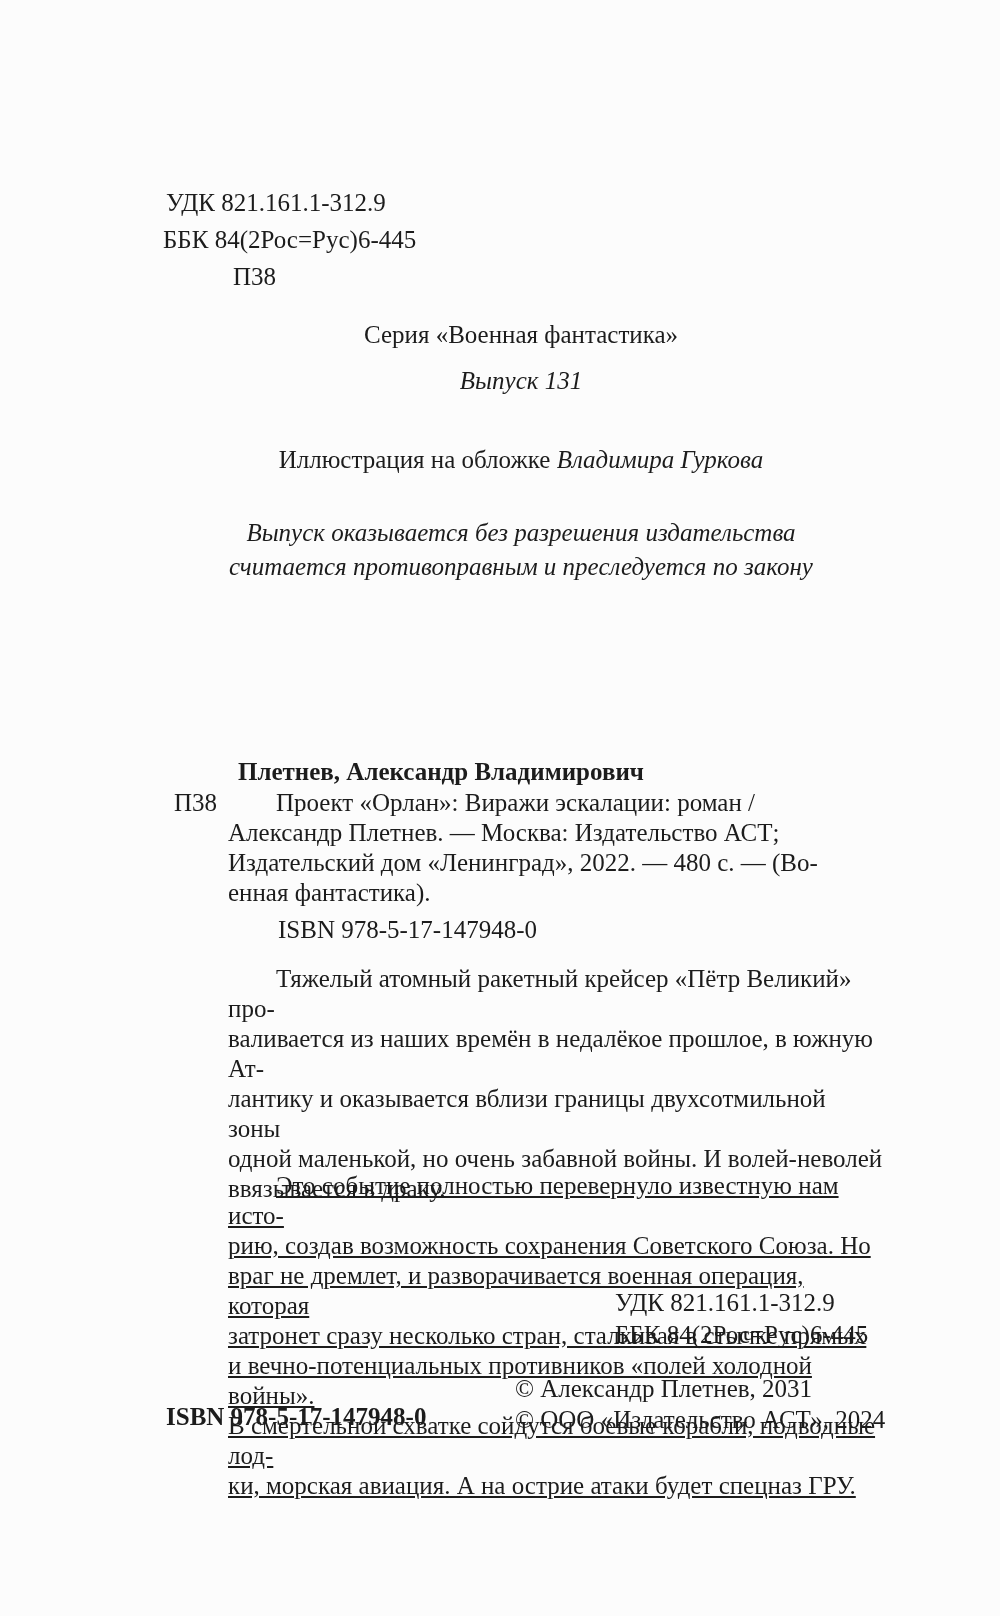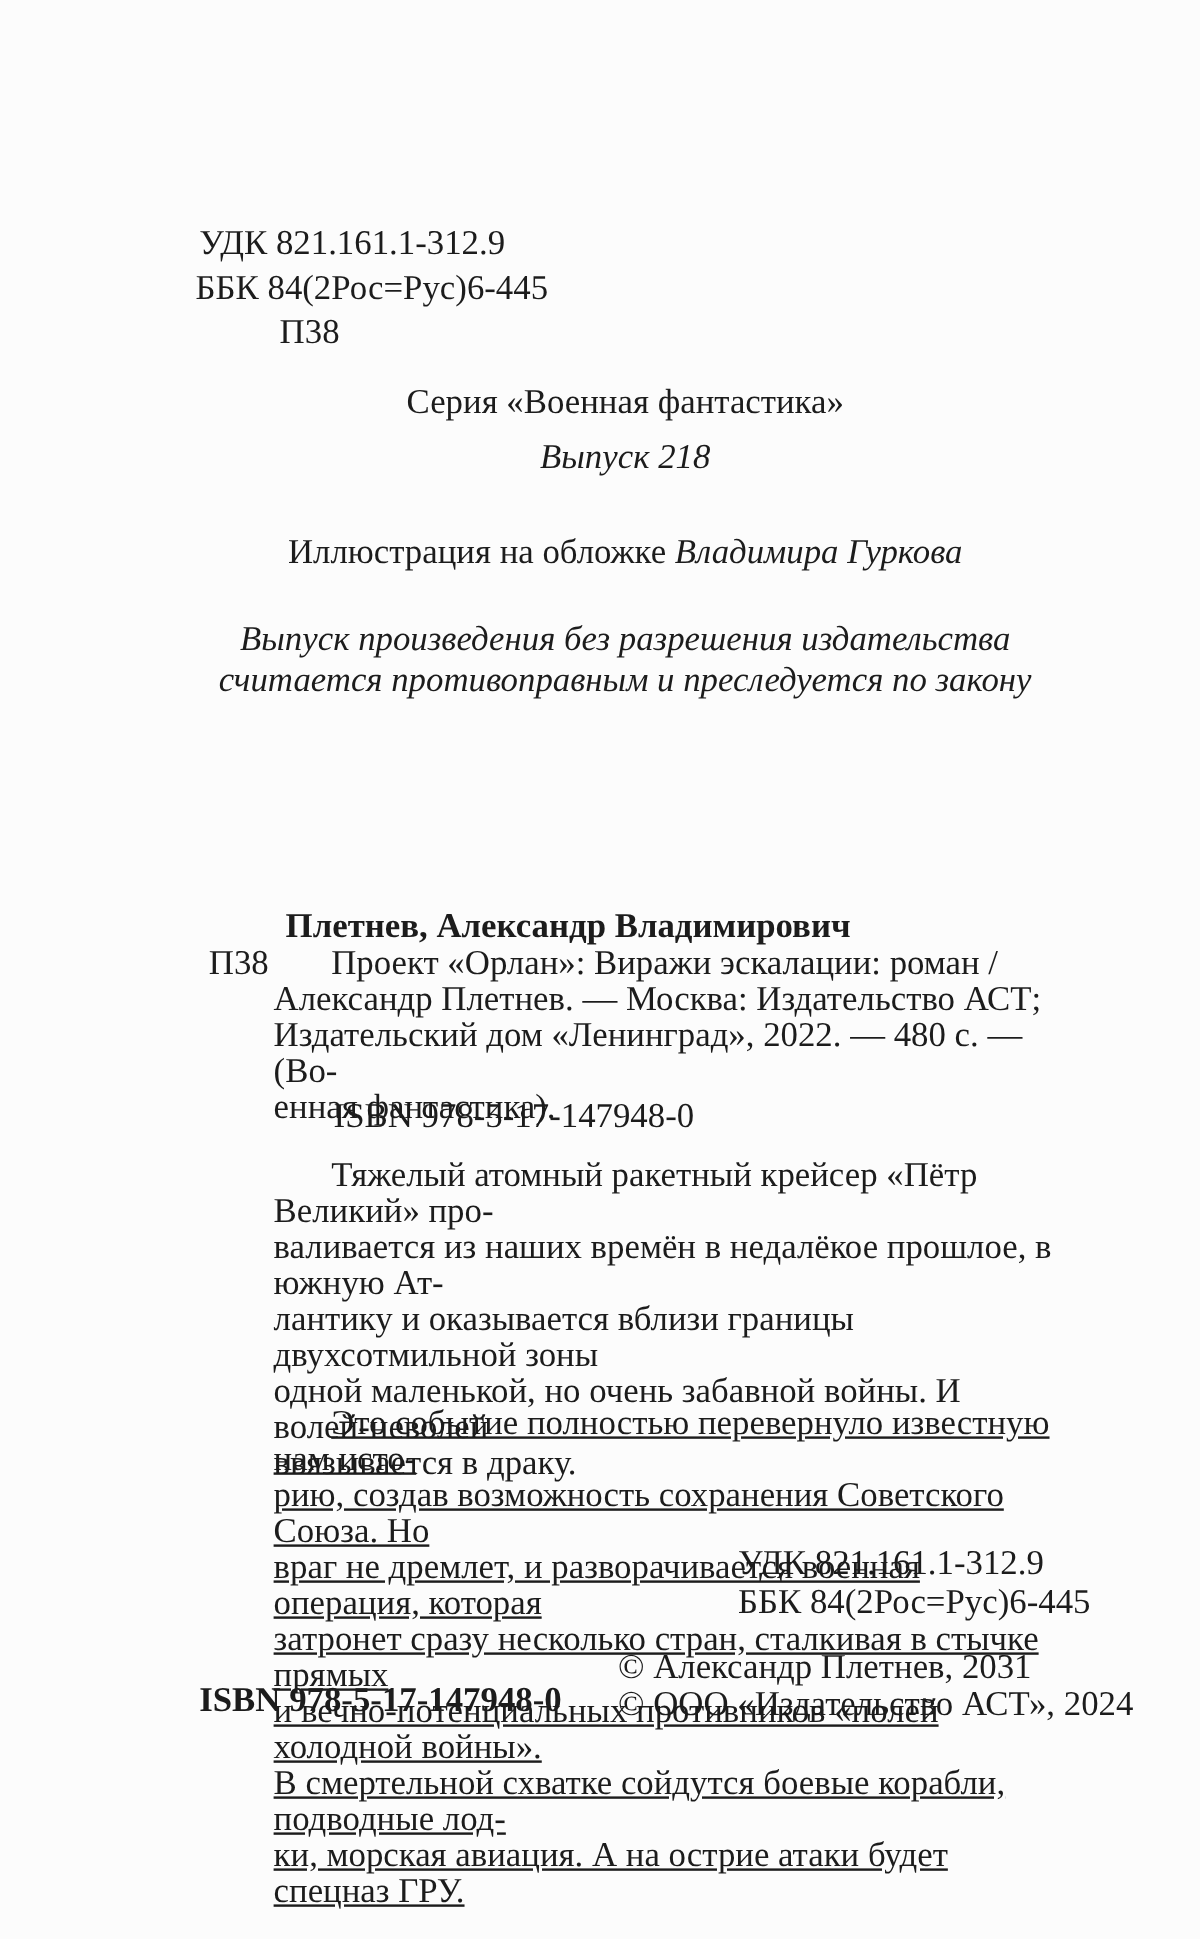--- a/index.html
+++ b/index.html
@@ -10,21 +10,21 @@
     background: #e8e8e8;
     font-family: "Liberation Serif", "DejaVu Serif", serif;
   }
   .page {
     position: relative;
     width: 1000px;
     height: 1616px;
     margin: 0 auto;
     background: #fcfcfc;
     color: #1c1c1c;
-    font-size: 29px;
+    font-size: 25px;
     line-height: 30px;
     overflow: hidden;
   }
   .abs { position: absolute; }
 
   
   .udk-top  { left: 166px; top: 188px; }
   .bbk-top  { left: 163px; top: 225px; }
   .p38-top  { left: 233px; top: 262px; }
 
@@ -75,25 +75,25 @@
 </head>
 <body>
 
 <div class="page">
 
   <div class="abs udk-top">УДК 821.161.1-312.9</div>
   <div class="abs bbk-top">ББК 84(2Рос=Рус)6-445</div>
   <div class="abs p38-top">П38</div>
 
   <div class="abs centered series-line">Серия «Военная фантастика»</div>
-  <div class="abs centered issue-line">Выпуск 218</div>
+  <div class="abs centered issue-line">Выпуск 131</div>
 
   <div class="abs centered illus-line"><span>Иллюстрация на обложке </span><span class="artist">Владимира Гуркова</span></div>
 
-  <div class="abs centered warning">Выпуск произведения без разрешения издательства
+  <div class="abs centered warning">Выпуск оказывается без разрешения издательства
 считается противоправным и преследуется по закону</div>
 
   <div class="abs author-bold">Плетнев, Александр Владимирович</div>
   <div class="abs cat-code">П38</div>
   <div class="abs cat-entry">Проект «Орлан»: Виражи эскалации: роман /
 Александр Плетнев. — Москва: Издательство АСТ;
 Издательский дом «Ленинград», 2022. — 480 с. — (Во-
 енная фантастика).</div>
   <div class="abs isbn-mid">ISBN 978-5-17-147948-0</div>
 

